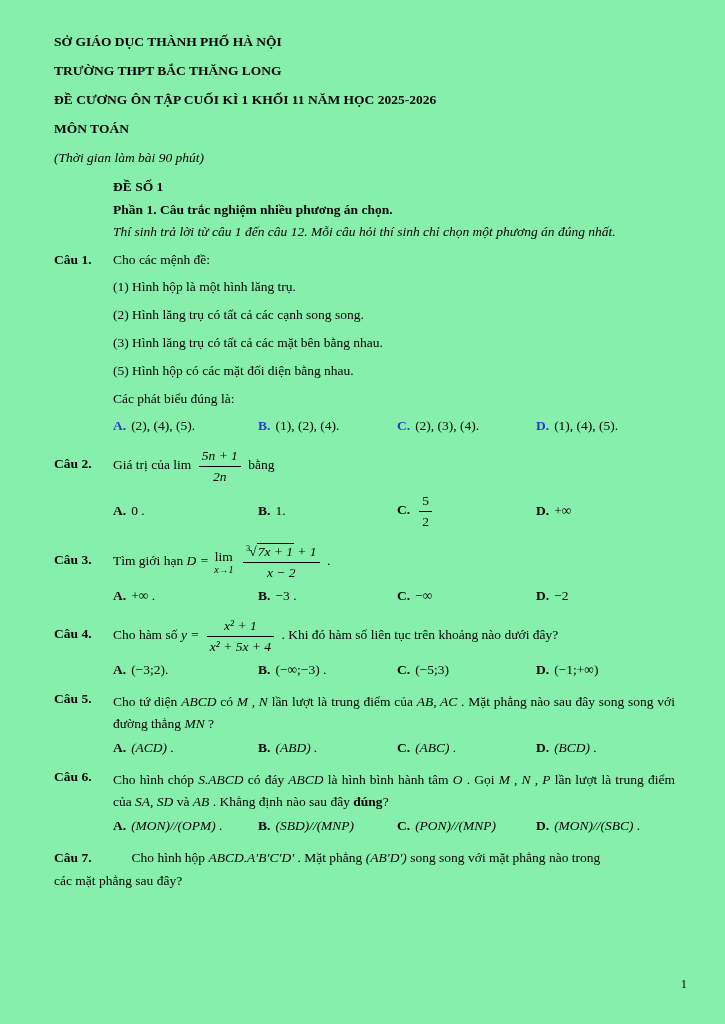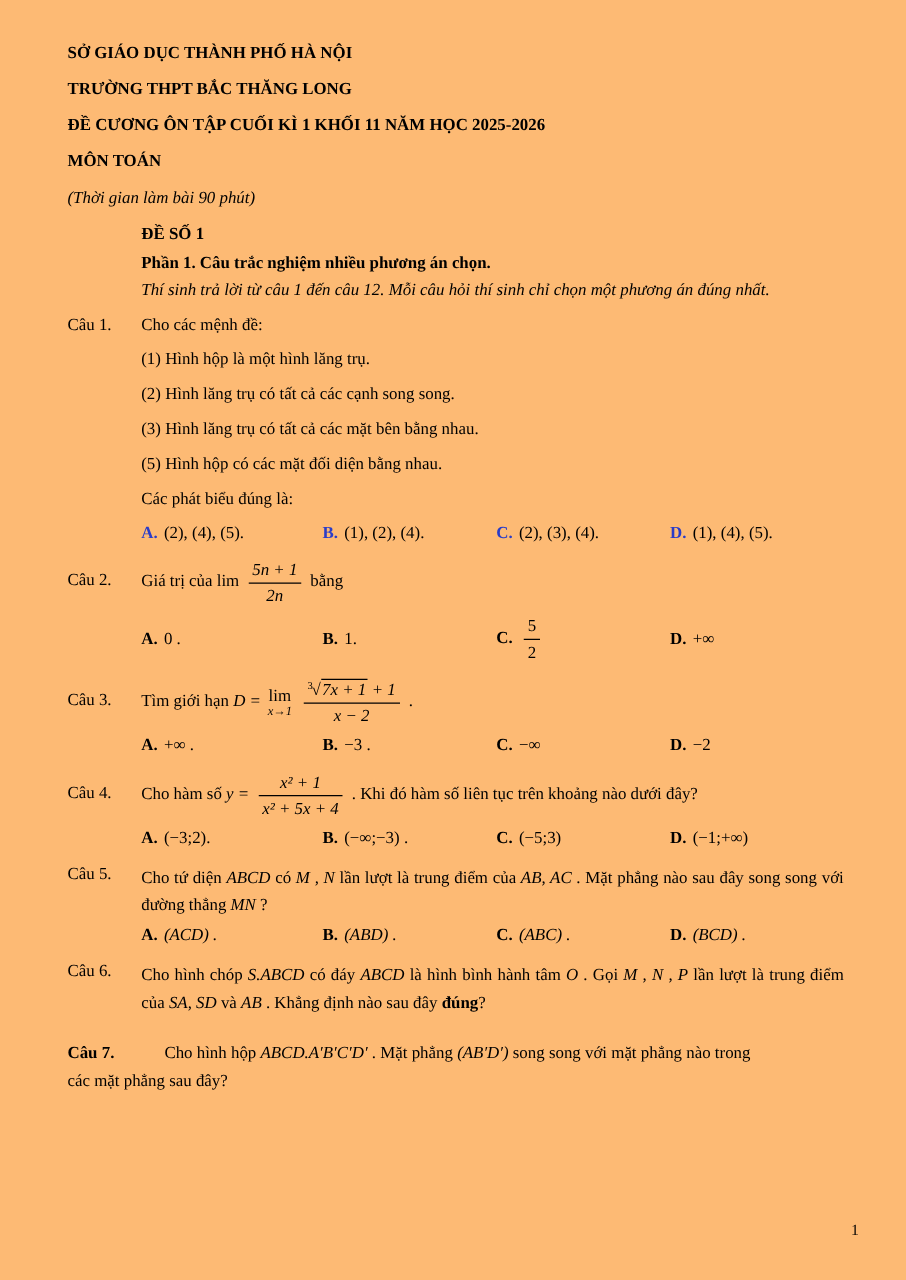--- a/index.html
+++ b/index.html
@@ -1,30 +1,30 @@
 <!DOCTYPE html>
 <html style="--ablue: #2a3cc8;"><head>
 <meta charset="utf-8">
 <style>
   * { margin:0; padding:0; box-sizing:border-box; }
   html,body { background:#ffffff; }
   .page {
-    width:725px; height:1024px; background:#fdba74; position:relative; overflow:hidden;
+    width:725px; height:1024px; background:#86efac; position:relative; overflow:hidden;
     font-family:"Liberation Serif", serif; font-size:13.5px; color:#000;
     padding:34px 50px 0 54px;
   }
   .b { font-weight:bold; }
   .i { font-style:italic; }
   .c { text-align:left; }
   .mi { font-style:italic; }
   .hl { line-height:1.25; margin-bottom:12px; }
   .intro { margin-left:59px; margin-bottom:11px; }
   .intro > div { line-height:1.3; margin-bottom:5px;font-family:Liberation Serif, serif; }
   .q { display:grid; grid-template-columns:59px 1fr; margin-bottom:13px; align-items:start; }
-  .q-label { font-weight:normal; }
+  .q-label { font-weight:bold; }
   .q-label.pt { padding-top:9px; }
   .prompt { margin-bottom:11px; }
   .stmt { margin-bottom:12px; }
   .closing { margin-bottom:11px; }
   .stem { text-align:justify; line-height:1.62; margin-bottom:5px;font-family:Liberation Serif, serif; }
   .qline { margin-bottom:7px; }
   .opts { display:grid; grid-template-columns:145px 139px 139px auto; align-items:center; }
   .opt { white-space:nowrap; }
   .opt-letter { font-weight:bold; padding-right:5px; }
   .blue .opt-letter { color:var(--ablue, #2a3cc8); }
@@ -143,20 +143,26 @@
         <div class="opt"><span class="opt-letter">C.</span><span class="mi">(ABC) .</span></div>
         <div class="opt"><span class="opt-letter">D.</span><span class="mi">(BCD) .</span></div>
       </div>
     </div>
   </section>
 
   <section class="q">
     <div class="q-label">Câu 6.</div>
     <div>
       <div class="stem"><span>Cho hình chóp </span><span class="mi">S.ABCD</span><span> có đáy </span><span class="mi">ABCD</span><span> là hình bình hành tâm </span><span class="mi">O</span><span> . Gọi </span><span class="mi">M , N , P</span><span> lần lượt là trung điểm của </span><span class="mi">SA, SD</span><span> và </span><span class="mi">AB</span><span> . Khẳng định nào sau đây </span><span class="b">đúng</span><span>?</span></div>
+      <div class="opts">
+        <div class="opt"><span class="opt-letter">A.</span><span class="mi">(MON)//(OPM) .</span></div>
+        <div class="opt"><span class="opt-letter">B.</span><span class="mi">(SBD)//(MNP)</span></div>
+        <div class="opt"><span class="opt-letter">C.</span><span class="mi">(PON)//(MNP)</span></div>
+        <div class="opt"><span class="opt-letter">D.</span><span class="mi">(MON)//(SBC) .</span></div>
+      </div>
     </div>
   </section>
 
   <section class="q7">
     <p><span class="b">Câu 7.</span><span class="q7-gap"></span><span><span>Cho hình hộp </span><span class="mi">ABCD.A′B′C′D′</span><span> . Mặt phẳng </span><span class="mi">(AB′D′)</span><span> song song với mặt phẳng nào trong</span></span><br><span>các mặt phẳng sau đây?</span></p>
   </section>
 
   <div class="pageno">1</div>
 </div>
 

